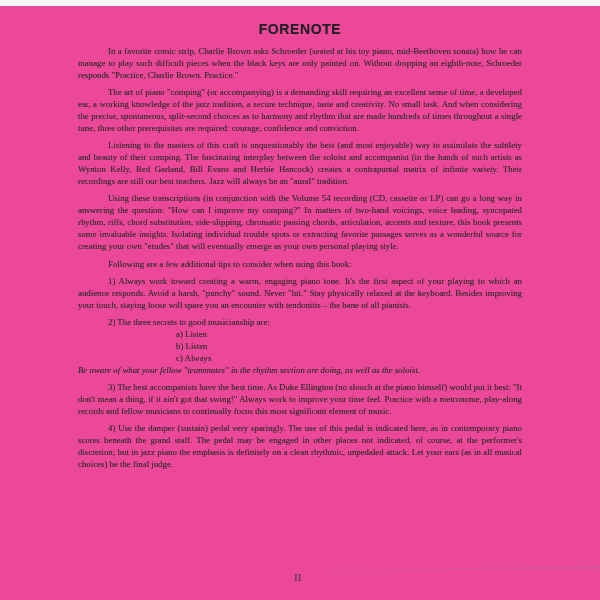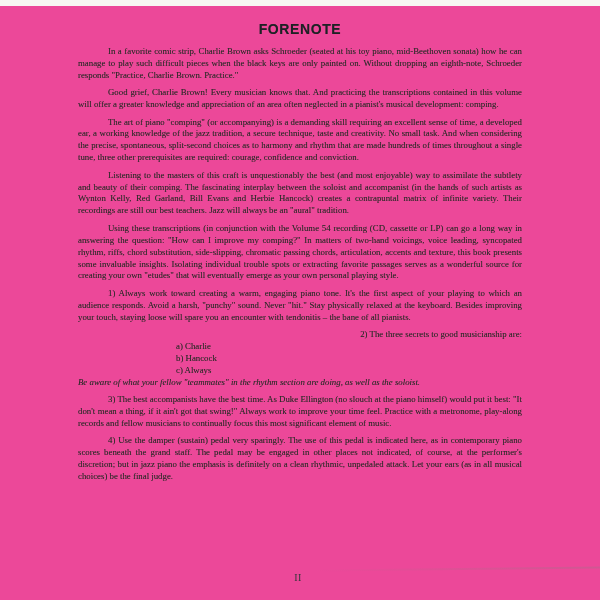--- a/index.html
+++ b/index.html
@@ -39,21 +39,21 @@
     line-height: 11.9px;
     text-shadow: 0 0 0.4px rgba(43,43,40,0.4);
   }
   .content p {
     margin: 0 0 5.5px 0;
     text-align: justify;
     text-indent: 30px;
   }
   .content p.tight {
     margin-bottom: 0;
-    text-align: right;
+    text-align: left;
   }
   .content p.no-indent {
     text-indent: 0;
     font-style: italic;
   }
   .listen-list {
     margin: 0 0 0 0;
   }
   .list-item {
     padding-left: 98px;
@@ -87,36 +87,36 @@
 <body>
 
 <div class="page">
 
   <div class="title">FORENOTE</div>
 
   <div class="content">
 
     <p>In a favorite comic strip, Charlie Brown asks Schroeder (seated at his toy piano, mid-Beethoven sonata) how he can manage to play such difficult pieces when the black keys are only painted on.  Without dropping an eighth-note, Schroeder responds "Practice, Charlie Brown.  Practice."</p>
 
-    <p>Good grief, Charlie Brown!  Every musician knows that.  And practicing the transcriptions contained in this volume will offer a greater knowledge and appreciation of an area often neglected in a pianist's musical development: comping.</p>
 
     <p>The art of piano "comping" (or accompanying) is a demanding skill requiring an excellent sense of time, a developed ear, a working knowledge of the jazz tradition, a secure technique, taste and creativity.  No small task.  And when considering the precise, spontaneous, split-second choices as to harmony and rhythm that are made hundreds of times throughout a single tune, three other prerequisites are required:  courage, confidence and conviction.</p>
 
     <p>Listening to the masters of this craft is unquestionably the best (and most enjoyable) way to assimilate the subtlety and beauty of their comping.  The fascinating interplay between the soloist and accompanist (in the hands of such artists as Wynton Kelly, Red Garland, Bill Evans and Herbie Hancock) creates a contrapuntal matrix of infinite variety.  Their recordings are still our best teachers.  Jazz will always be an "aural" tradition.</p>
 
     <p>Using these transcriptions (in conjunction with the Volume 54 recording (CD, cassette or LP) can go a long way in answering the question:  "How can I improve my comping?"  In matters of two-hand voicings, voice leading, syncopated rhythm, riffs, chord substitution, side-slipping, chromatic passing chords, articulation, accents and texture, this book presents some invaluable insights.  Isolating individual trouble spots or extracting favorite passages serves as a wonderful source for creating your own "etudes" that will eventually emerge as your own personal playing style.</p>
 
+    <p>Following are a few additional tips to consider when using this book:</p>
 
     <p>1)  Always work toward creating a warm, engaging piano tone.  It's the first aspect of your playing to which an audience responds.  Avoid a harsh, "punchy" sound.  Never "hit."  Stay physically relaxed at the keyboard.  Besides improving your touch, staying loose will spare you an encounter with tendonitis – the bane of all pianists.</p>
 
     <p class="tight">2)  The three secrets to good musicianship are:</p>
 
     <div class="listen-list">
-      <div class="list-item">a)  Charlie</div>
-      <div class="list-item">b)  Hancock</div>
+      <div class="list-item">a)  Listen</div>
+      <div class="list-item">b)  Listen</div>
       <div class="list-item">c)  Always</div>
     </div>
 
     <p class="no-indent">Be aware of what your fellow "teammates" in the rhythm section are doing, as well as the soloist.</p>
 
     <p>3)  The best accompanists have the best time.  As Duke Ellington (no slouch at the piano himself) would put it best:  "It don't mean a thing, if it ain't got that swing!"  Always work to improve your time feel.  Practice with a metronome, play-along records and fellow musicians to continually focus this most significant element of music.</p>
 
     <p>4)  Use the damper (sustain) pedal very sparingly.  The use of this pedal is indicated here, as in contemporary piano scores beneath the grand staff.  The pedal may be engaged in other places not indicated, of course, at the performer's discretion;  but in jazz piano the emphasis is definitely on a clean rhythmic, unpedaled attack.  Let your ears (as in all musical choices) be the final judge.</p>
 
   </div>

